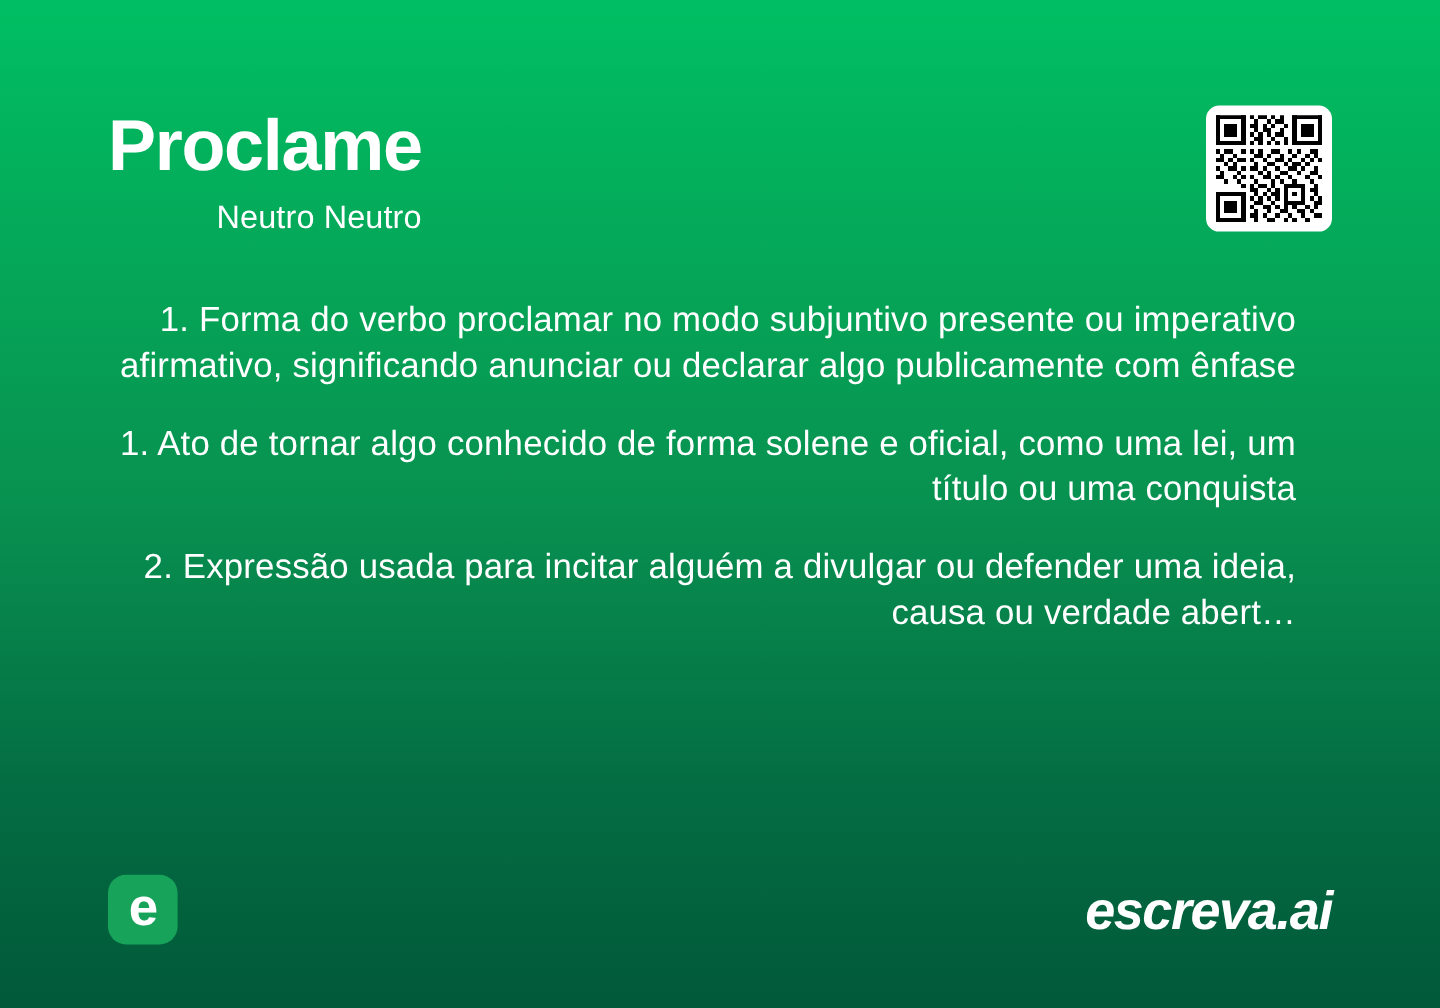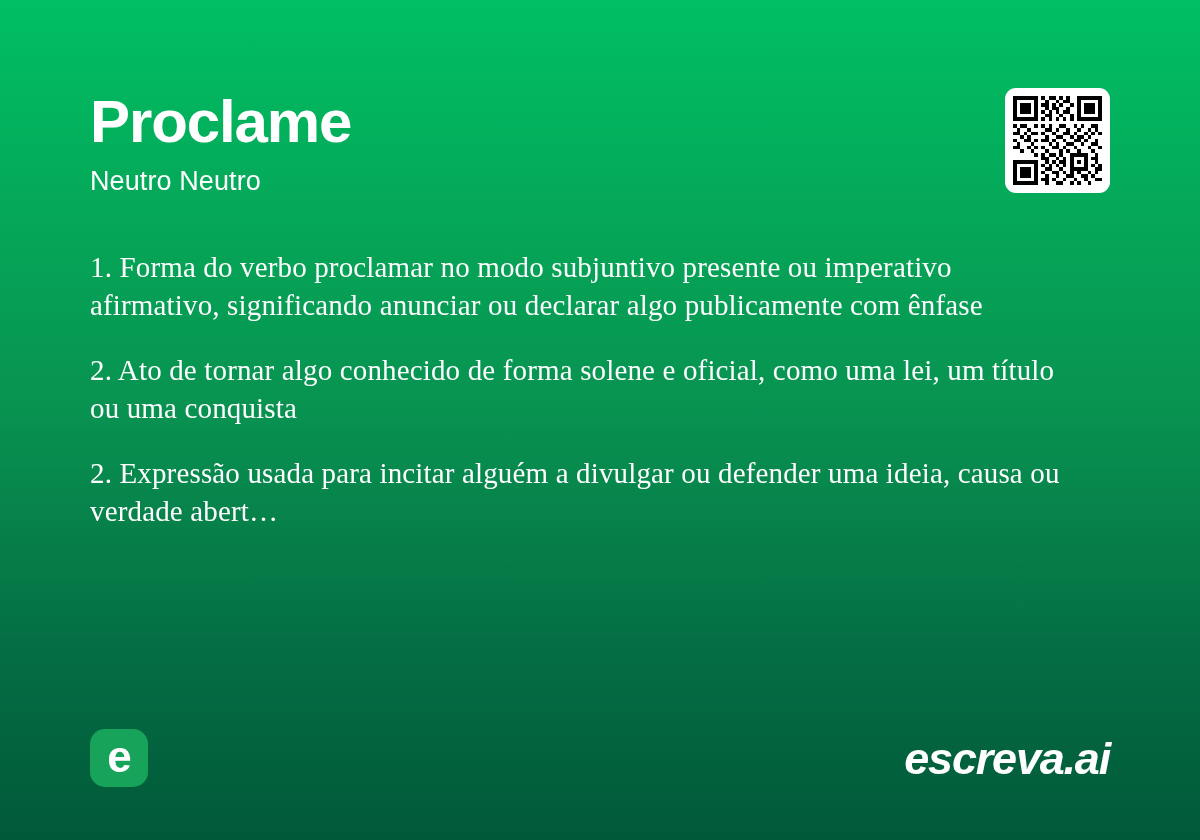--- a/index.html
+++ b/index.html
@@ -15,20 +15,21 @@
     font-family: "Liberation Sans", sans-serif;
     background: linear-gradient(to bottom, #00bf63 0%, #05a557 28%, #089150 50%, #046d43 78%, #015939 100%);
     color: #ffffff;
     position: relative;
   }
 
   .card {
     position: absolute;
     inset: 0;
     padding: 90px;
+    text-align: right;
   }
 
   
   .header {
     position: absolute;
     left: 90px;
     top: 88px;
     right: 90px;
     display: flex;
     align-items: flex-start;
@@ -66,21 +67,20 @@
     flex: none;
   }
   .qr-wrap svg { display: block; width: 100%; height: 100%; }
 
   
   .definitions {
     position: absolute;
     left: 90px;
     top: 248px;
     width: 990px;
-    font-family: Liberation Serif, serif;
   }
 
   .definition {
     font-size: 29px;
     line-height: 38px;
     font-weight: normal;
     letter-spacing: 0.15px;
     color: #ffffff;
     margin-bottom: 27px;
   }
@@ -311,21 +311,21 @@
           <rect x="16" y="24" width="1" height="1"></rect>
             <rect x="18" y="24" width="1" height="1"></rect>
           <rect x="21" y="24" width="1" height="1"></rect>
         </g>
       </svg>
     </div>
   </div>
 
   <div class="definitions">
     <p class="definition">1. Forma do verbo proclamar no modo subjuntivo presente ou imperativo afirmativo, significando anunciar ou declarar algo publicamente com ênfase</p>
-    <p class="definition">2. Ato de tornar algo conhecido de forma solene e oficial, como uma lei, um título ou uma conquista</p>
+    <p class="definition">1. Ato de tornar algo conhecido de forma solene e oficial, como uma lei, um título ou uma conquista</p>
     <p class="definition">2. Expressão usada para incitar alguém a divulgar ou defender uma ideia, causa ou verdade abert…</p>
   </div>
 
   <div class="footer">
     <div class="brand-mark">
       <span>e</span>
     </div>
     <div class="wordmark">escreva.ai</div>
   </div>
 

